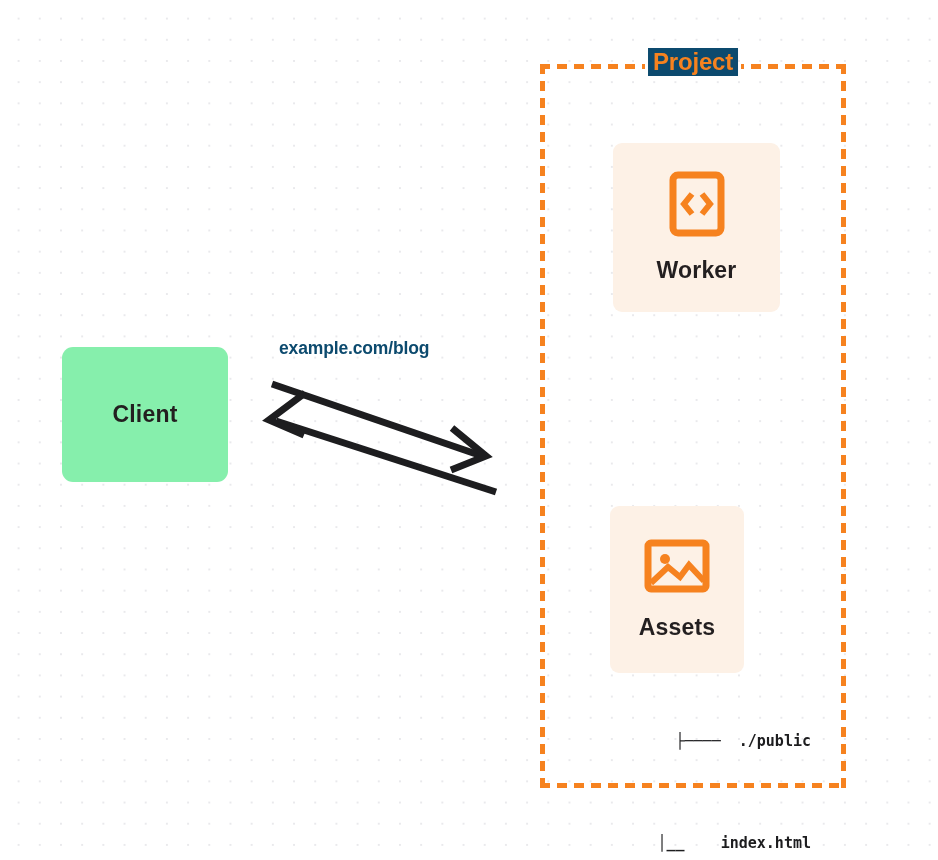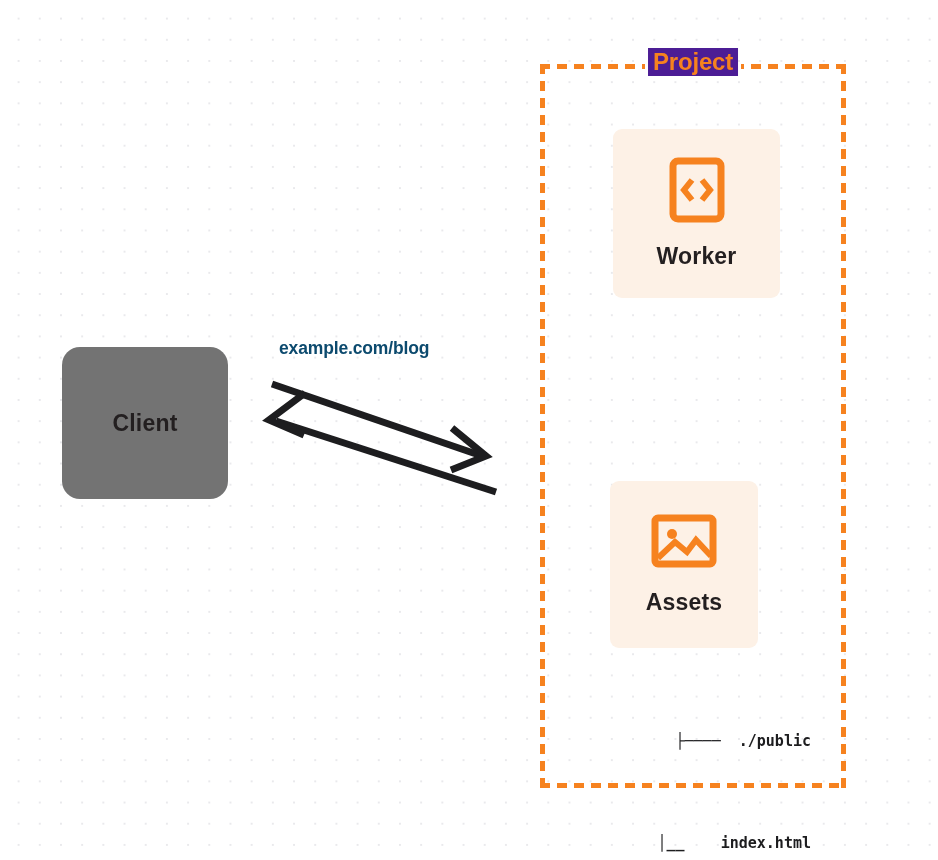--- a/index.html
+++ b/index.html
@@ -18,23 +18,23 @@
     font-family: "Liberation Sans", sans-serif;
     -webkit-font-smoothing: antialiased;
   }
 
   
   #client-node {
     position: absolute;
     left: 62px;
     top: 347px;
     width: 166px;
-    height: 152px;
-    background: #737373;
-    border-radius: 18px;
+    height: 135px;
+    background: #86efac;
+    border-radius: 11px;
     display: flex;
     align-items: center;
     justify-content: center;
   }
   #client-node .node-label {
     font-size: 23px;
     font-weight: bold;
     color: #231f20;
     letter-spacing: 0.2px;
   }
@@ -100,46 +100,47 @@
       #f6821f 0px, #f6821f 10px, rgba(0,0,0,0) 10px, rgba(0,0,0,0) 17px);
   }
   #project-title {
     position: absolute;
     top: -16px;
     left: 50%;
     transform: translateX(-50%);
     font-size: 24px;
     font-weight: bold;
     color: #f6821f;
-    background: #4c1d95;
+    background: #0c4a6e;
     padding: 0 5px;
     white-space: nowrap;
     letter-spacing: -0.2px;
   }
 
   
   .service-card {
     position: absolute;
     background: #fdf1e6;
     border-radius: 9px;
     display: flex;
     flex-direction: column;
     align-items: center;
     justify-content: center;
+    margin-top: 14px;
   }
   #worker-card {
     left: 73px;
     top: 65px;
     width: 167px;
     height: 169px;
   }
   #assets-card {
     left: 70px;
-    top: 417px;
-    width: 148px;
+    top: 428px;
+    width: 134px;
     height: 167px;
   }
   .service-card .card-icon {
     display: block;
     margin-bottom: 16px;
   }
   .service-card .card-label {
     font-size: 23px;
     font-weight: bold;
     color: #231f20;

